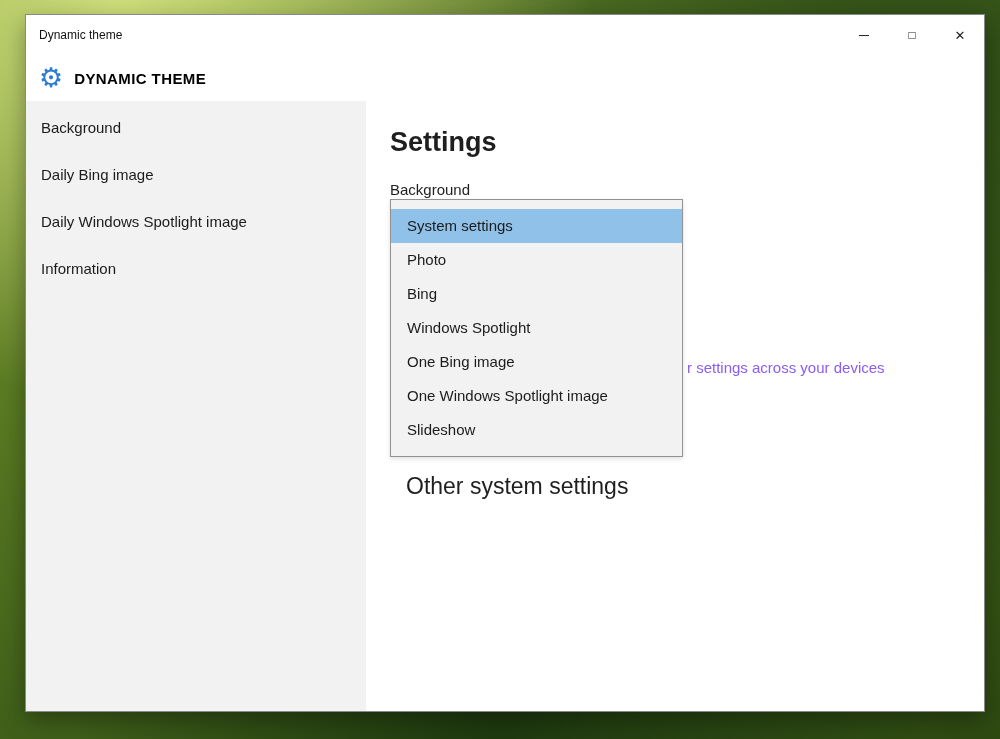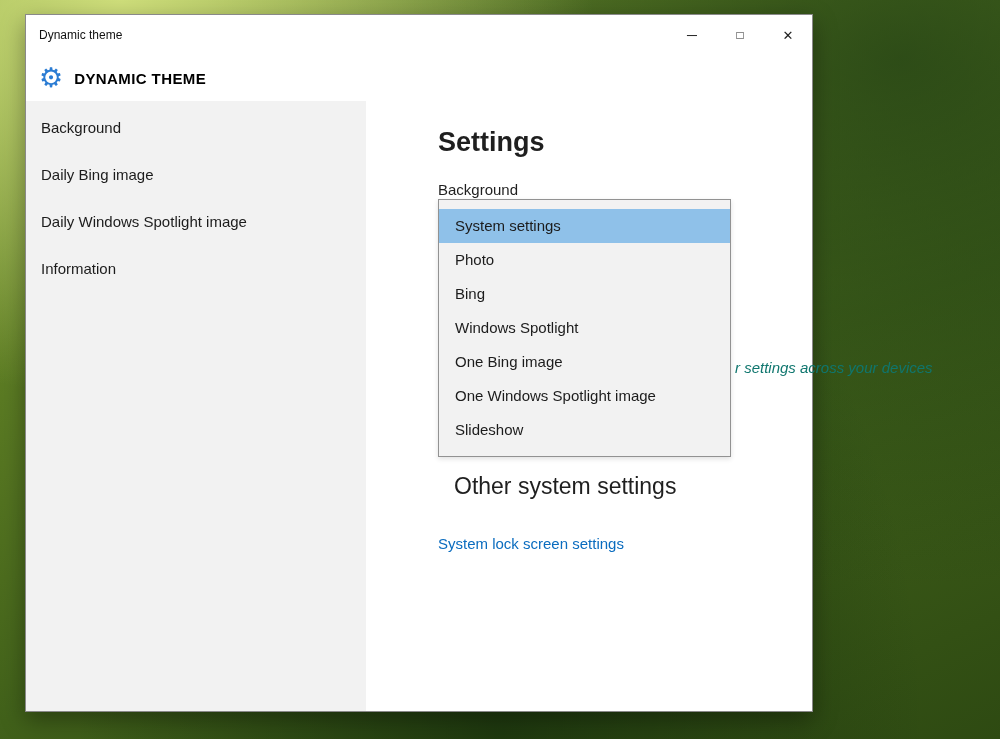--- a/index.html
+++ b/index.html
@@ -10,21 +10,21 @@
       radial-gradient(ellipse at 12% 0%, rgba(216,230,130,0.9), rgba(216,230,130,0) 38%),
       radial-gradient(ellipse at 90% 8%, rgba(25,55,18,0.65), rgba(25,55,18,0) 55%),
       radial-gradient(ellipse at 50% 100%, rgba(20,45,12,0.7), rgba(20,45,12,0) 60%),
       linear-gradient(155deg, #7f9c3c 0%, #5d7d24 30%, #41611a 60%, #2e4a12 100%);
     position: relative;
   }
 
   .window {
     position: absolute;
     left: 25px; top: 14px;
-    width: 788px; height: 698px;
+    width: 960px; height: 698px;
     background: #ffffff;
     border: 1px solid rgba(40,40,40,0.55);
     box-shadow: 0 8px 22px rgba(0,0,0,0.35);
     display: flex;
     flex-direction: column;
   }
 
   
   .titlebar {
     height: 40px;
@@ -66,21 +66,21 @@
     margin-right: 11px;
   }
   .app-name {
     font-size: 15px;
     font-weight: bold;
     color: #000;
     letter-spacing: 0.4px;
   }
 
   
-  .body { flex: 1; display: flex; min-height: 0; gap: 48px; }
+  .body { flex: 1; display: flex; min-height: 0; }
 
   .sidebar {
     width: 340px;
     background: #f2f2f2;
     padding-top: 3px;
     flex: 0 0 auto;
   }
   .side-item {
     height: 47px;
     display: flex;
@@ -107,23 +107,22 @@
   .bg-label {
     position: absolute;
     left: 24px; top: 80px;
     font-size: 15px;
     color: #1f1f1f;
   }
   .partial-text {
     position: absolute;
     left: 321px; top: 258px;
     font-size: 15px;
-    color: #0f766e;
+    color: #8b5cf6;
     white-space: nowrap;
-    font-style: italic;
   }
   .dropdown {
     position: absolute;
     left: 24px; top: 98px;
     width: 293px;
     background: #f2f2f2;
     border: 1px solid #929292;
     padding: 9px 0;
     box-shadow: 0 2px 5px rgba(0,0,0,0.12);
     z-index: 2;
@@ -209,17 +208,16 @@
         <div class="option">Photo</div>
         <div class="option">Bing</div>
         <div class="option">Windows Spotlight</div>
         <div class="option">One Bing image</div>
         <div class="option">One Windows Spotlight image</div>
         <div class="option">Slideshow</div>
       </div>
 
       <div class="other-heading">Other system settings</div>
 
-      <a class="sys-link">System lock screen settings</a>
 
     </div>
   </div>
 </div>
 
 </body></html>

